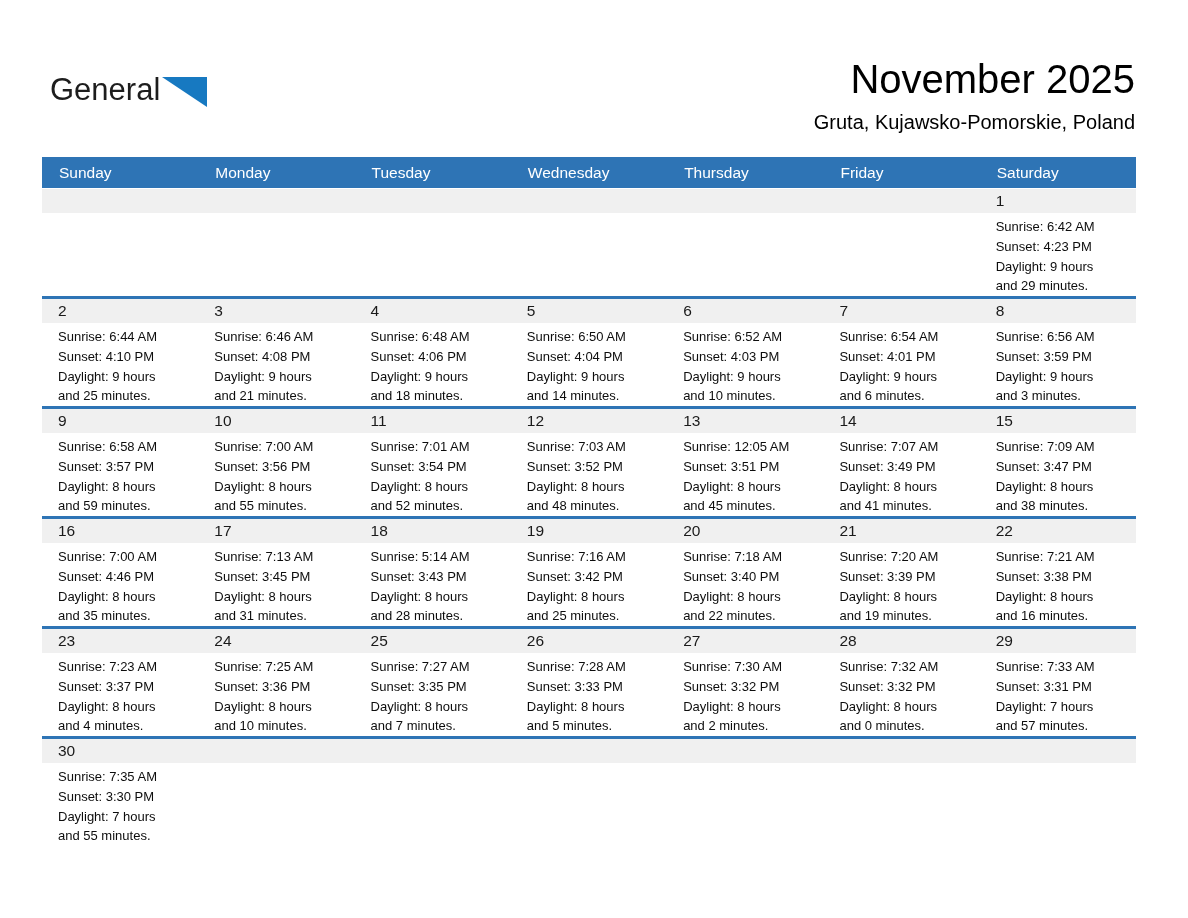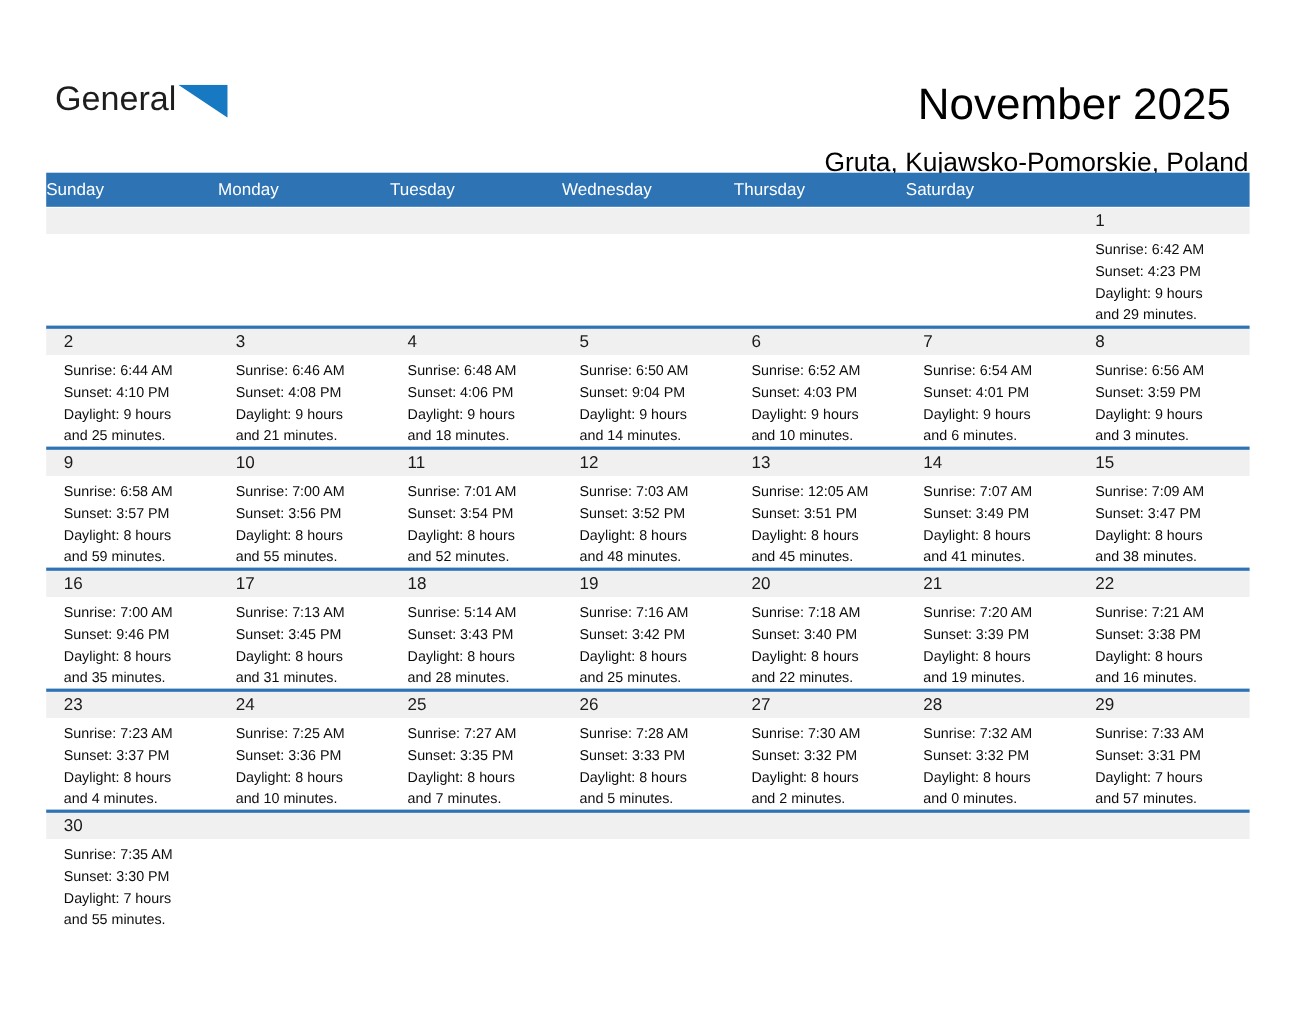--- a/index.html
+++ b/index.html
@@ -44,46 +44,47 @@
     position: absolute;
     top: 56px;
     right: 53px;
     text-align: right;
     width: 760px;
   }
   .month-title {
     font-size: 40px;
     font-weight: 400;
     color: #000000;
-    margin: 16px;
+    margin: 0;
     line-height: 1.15;
     text-align: right;
   }
   .location {
-    font-size: 24px;
+    font-size: 20px;
     font-weight: 400;
     color: #000000;
     margin-top: 9px;
   }
   
   .weekday-header {
     position: absolute;
     left: 42px;
     top: 157px;
     width: 1094px;
     height: 31px;
     background: var(--header-bg, #2e74b5);
     display: grid;
     grid-template-columns: repeat(7, 1fr);
   }
   .weekday {
     color: #ffffff;
     font-size: 15.5px;
     display: flex;
     align-items: center;
+    padding-left: 17px;
   }
   
   .weeks {
     position: absolute;
     left: 42px;
     top: 189px;
     width: 1094px;
   }
   .week {
     display: grid;
@@ -129,20 +130,21 @@
     <h1 class="month-title">November 2025</h1>
     <div class="location">Gruta, Kujawsko-Pomorskie, Poland</div>
   </div>
 
   <div class="weekday-header" id="weekday-header">
       <div class="weekday">Sunday</div>
       <div class="weekday">Monday</div>
       <div class="weekday">Tuesday</div>
       <div class="weekday">Wednesday</div>
       <div class="weekday">Thursday</div>
+      <div class="weekday">Friday</div>
       <div class="weekday">Saturday</div>
     </div>
 
   <div class="weeks" id="weeks">
       <div class="week">
         <div class="cell"></div>
         <div class="cell"></div>
         <div class="cell"></div>
         <div class="cell"></div>
         <div class="cell"></div>
@@ -182,21 +184,21 @@
             <div>Sunrise: 6:48 AM</div>
             <div>Sunset: 4:06 PM</div>
             <div>Daylight: 9 hours</div>
             <div>and 18 minutes.</div>
           </div>
         </div>
         <div class="cell">
           <div class="num">5</div>
           <div class="lines">
             <div>Sunrise: 6:50 AM</div>
-            <div>Sunset: 9:04 PM</div>
+            <div>Sunset: 4:04 PM</div>
             <div>Daylight: 9 hours</div>
             <div>and 14 minutes.</div>
           </div>
         </div>
         <div class="cell">
           <div class="num">6</div>
           <div class="lines">
             <div>Sunrise: 6:52 AM</div>
             <div>Sunset: 4:03 PM</div>
             <div>Daylight: 9 hours</div>
@@ -285,21 +287,21 @@
             <div>Daylight: 8 hours</div>
             <div>and 38 minutes.</div>
           </div>
         </div>
       </div>
       <div class="week">
         <div class="cell">
           <div class="num">16</div>
           <div class="lines">
             <div>Sunrise: 7:00 AM</div>
-            <div>Sunset: 9:46 PM</div>
+            <div>Sunset: 4:46 PM</div>
             <div>Daylight: 8 hours</div>
             <div>and 35 minutes.</div>
           </div>
         </div>
         <div class="cell">
           <div class="num">17</div>
           <div class="lines">
             <div>Sunrise: 7:13 AM</div>
             <div>Sunset: 3:45 PM</div>
             <div>Daylight: 8 hours</div>

